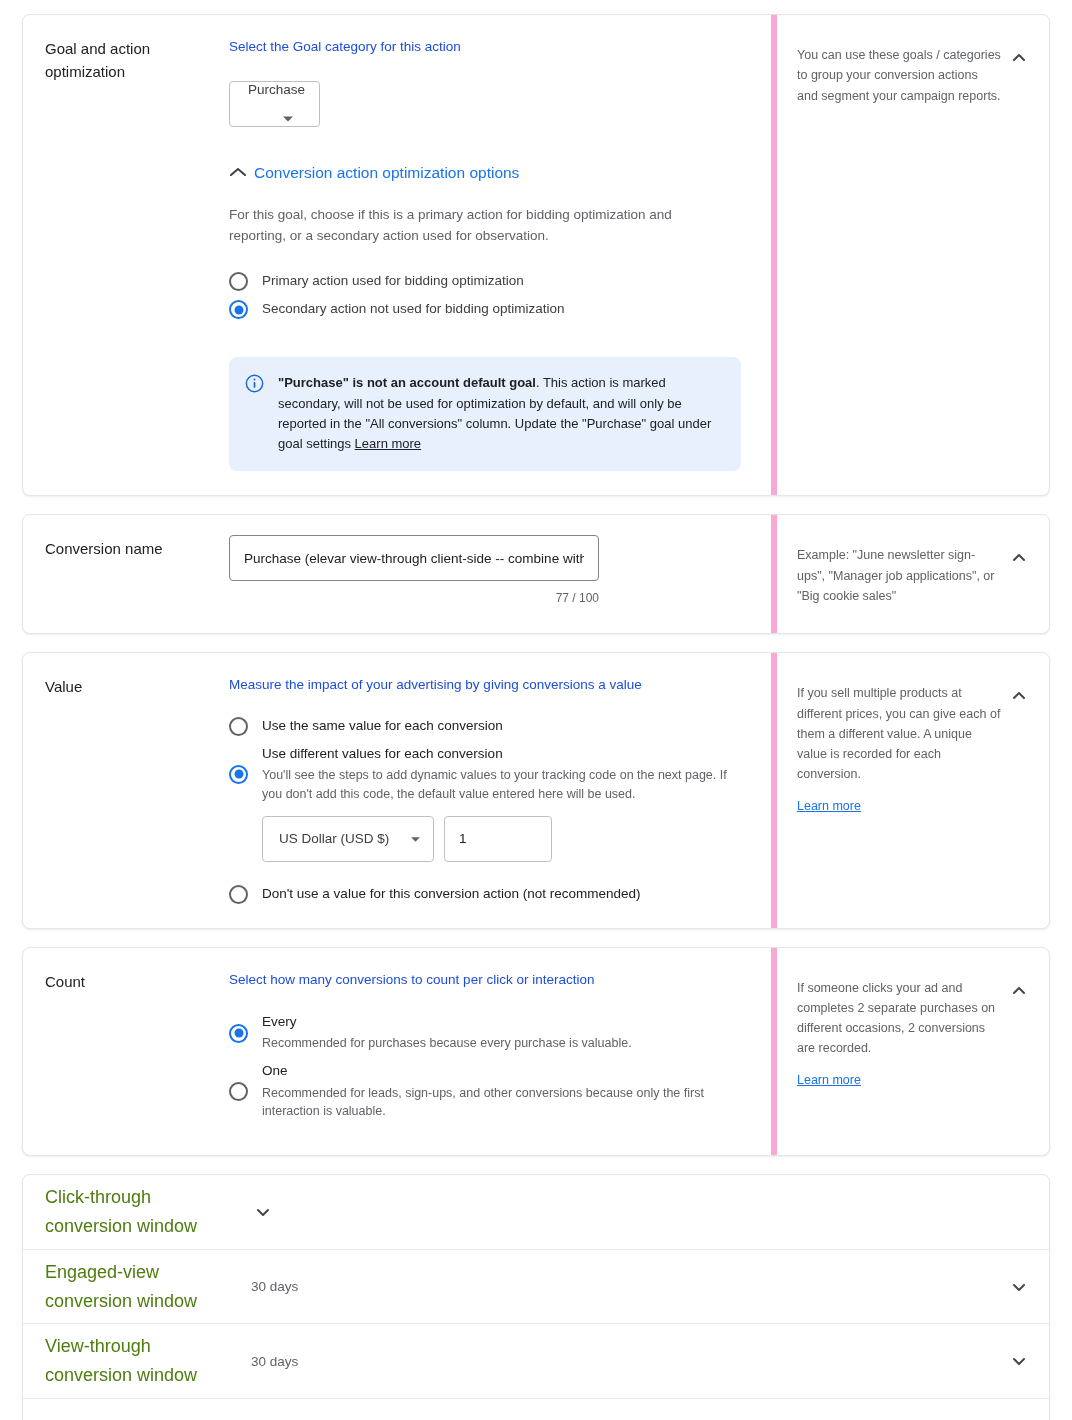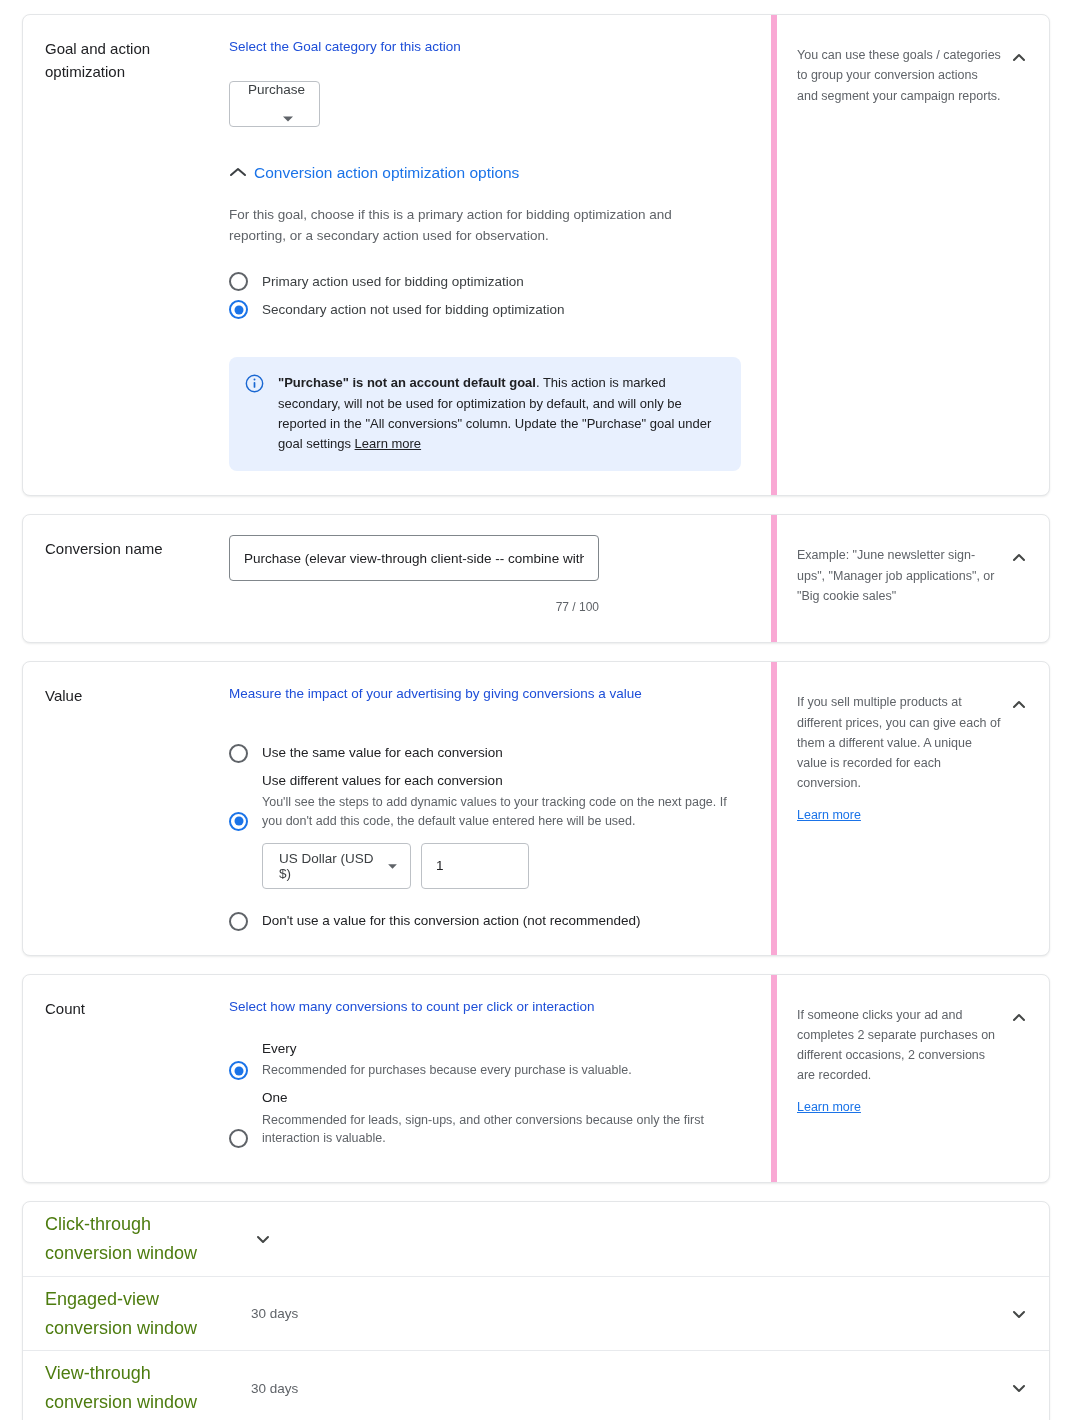--- a/index.html
+++ b/index.html
@@ -110,21 +110,21 @@
   .para {
     font-size: 13.5px;
     color: #5f6368;
     line-height: 1.55;
     margin-top: 22px;
     max-width: 490px;
   }
 
   .radio-row {
     display: flex;
-    align-items: flex-end;
+    align-items: center;
     margin-top: 14px;
     cursor: pointer;
   }
   .radio-row.tight { margin-top: 8px; }
   .radio {
     flex: 0 0 auto;
     width: 19px; height: 19px;
     border: 2px solid #5f6368;
     border-radius: 50%;
     margin-right: 14px;
@@ -188,21 +188,21 @@
     font-size: 13.5px;
     color: #202124;
     background: #fff;
     outline: none;
   }
   .counter {
     width: 370px;
     text-align: right;
     font-size: 12px;
     color: #5f6368;
-    margin-top: 19px;
+    margin-top: 10px;
   }
 
   .sub-label {
     font-size: 13.5px;
     color: #3c4043;
     margin-top: 22px;
     margin-left: 33px;
   }
   .value-row {
     display: flex;
@@ -210,21 +210,21 @@
     margin-top: 12px;
     margin-left: 33px;
   }
   .cur-select {
     display: inline-flex;
     align-items: center;
     justify-content: space-between;
     border: 1px solid #bdc1c6;
     border-radius: 4px;
     height: 46px;
-    width: 149px;
+    width: 172px;
     padding: 0 12px 0 16px;
     font-size: 13.5px;
     color: #3c4043;
     background: #fff;
     cursor: pointer;
   }
   .num-input {
     width: 108px;
     height: 46px;
     border: 1px solid #bdc1c6;
@@ -372,21 +372,21 @@
           <path d="M7 15l5-5 5 5" fill="none" stroke="#444746" stroke-width="2" stroke-linecap="round" stroke-linejoin="round"></path>
         </svg>
     </div>
     <div class="card-inner">
       <div class="col-label">
         <div class="section-title">Value</div>
       </div>
       <div class="col-main">
         <div class="lead">Measure the impact of your advertising by giving conversions a value</div>
 
-        <div class="radio-row" style="margin-top:38px">
+        <div class="radio-row" style="margin-top:20px">
           <span class="radio"></span>
           <span class="radio-body">
             <span class="radio-label dark">Use the same value for each conversion</span>
           </span>
         </div>
 
         <div class="radio-row tight">
           <span class="radio on"></span>
           <span class="radio-body">
             <span class="radio-label dark">Use different values for each conversion</span>

